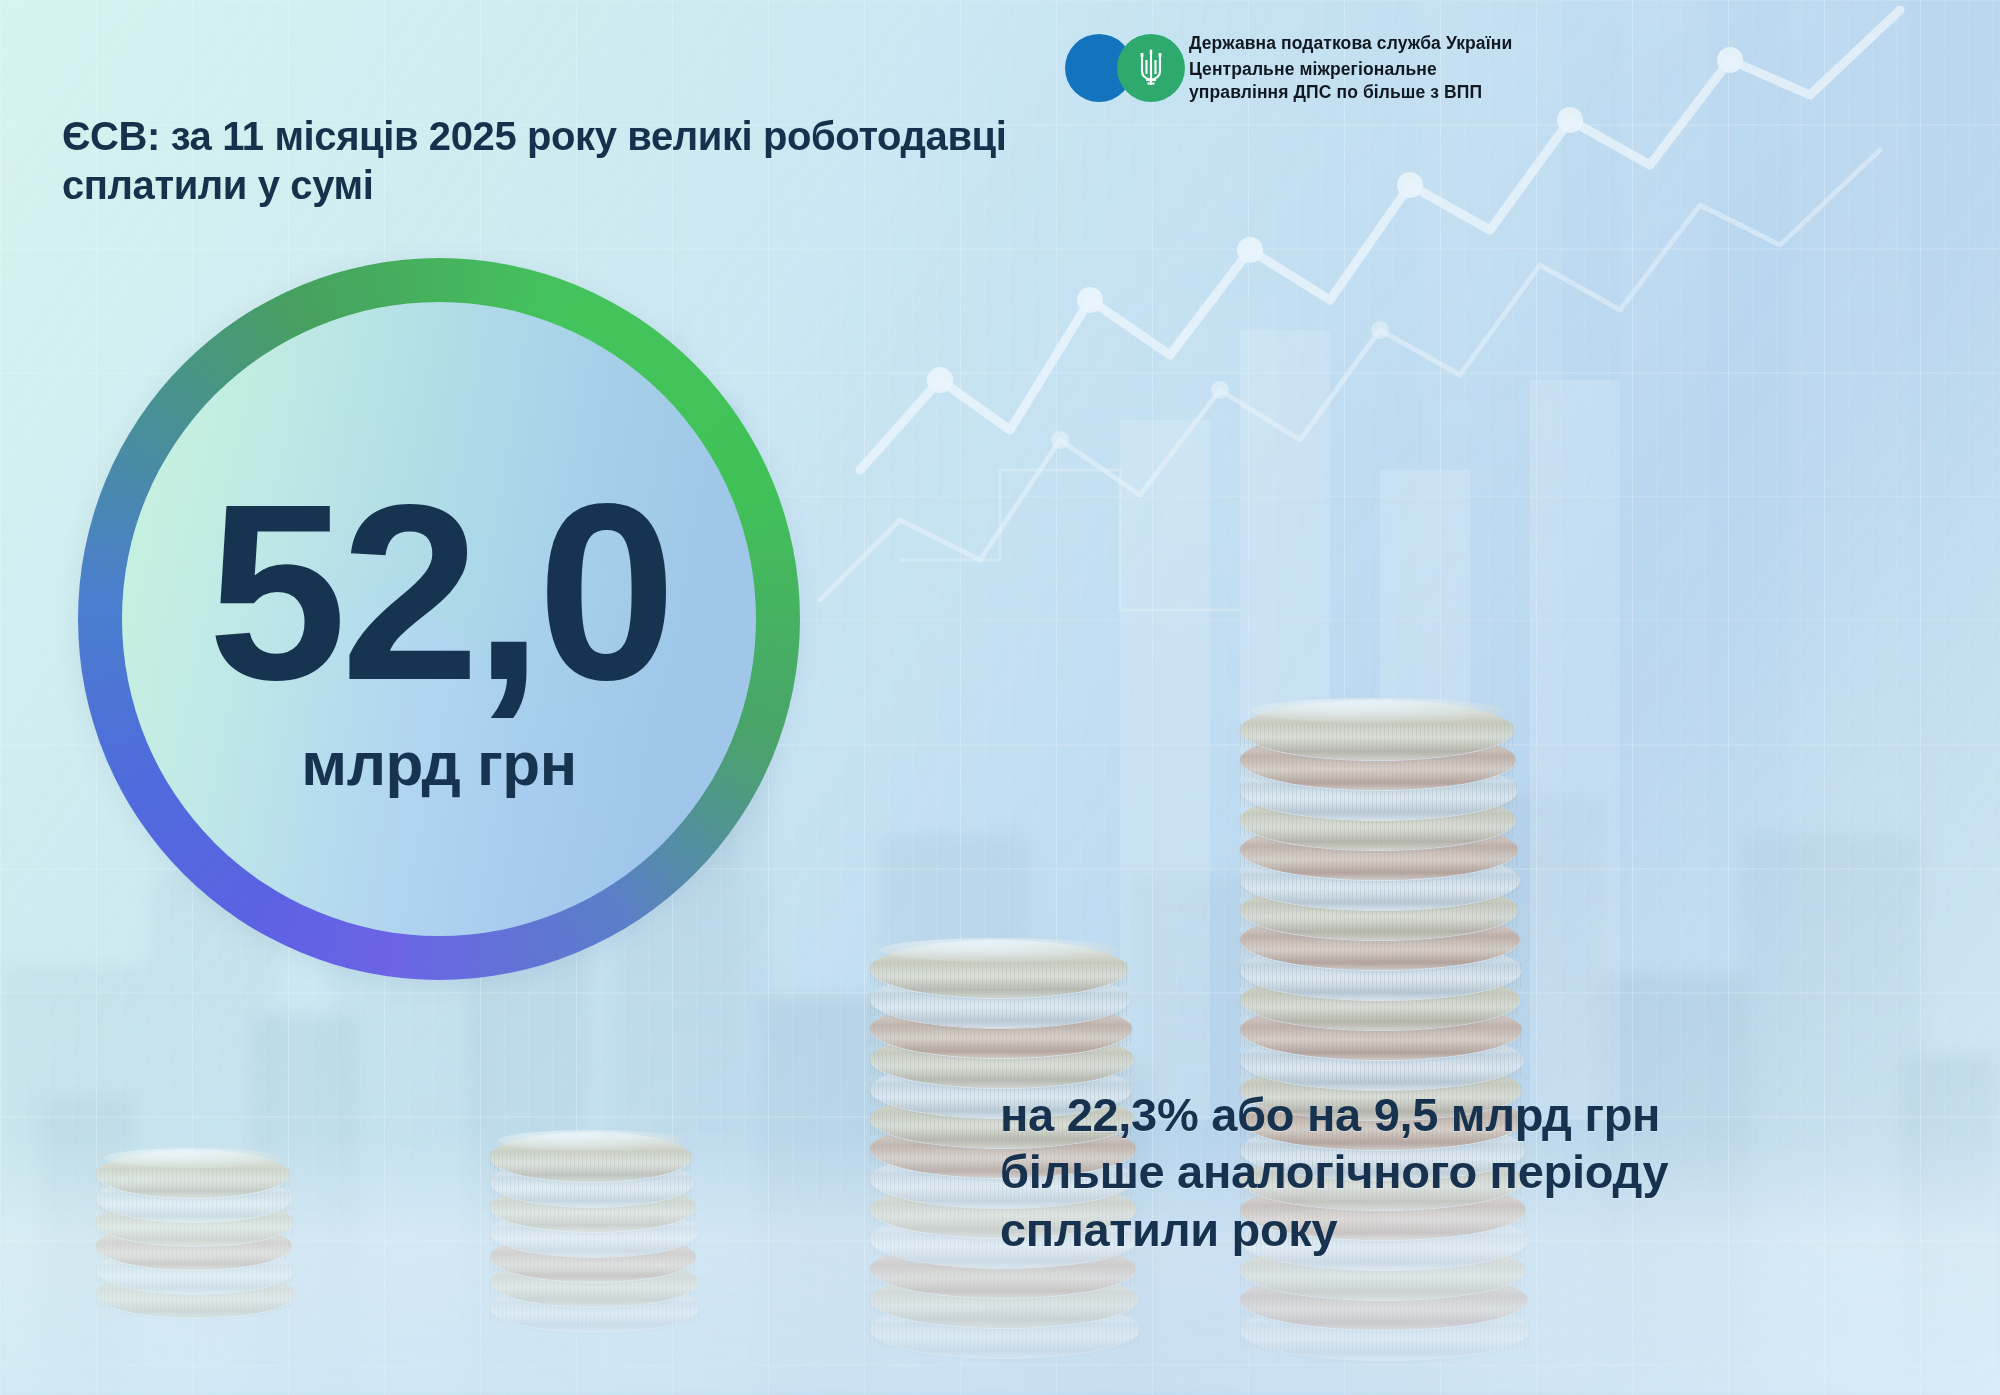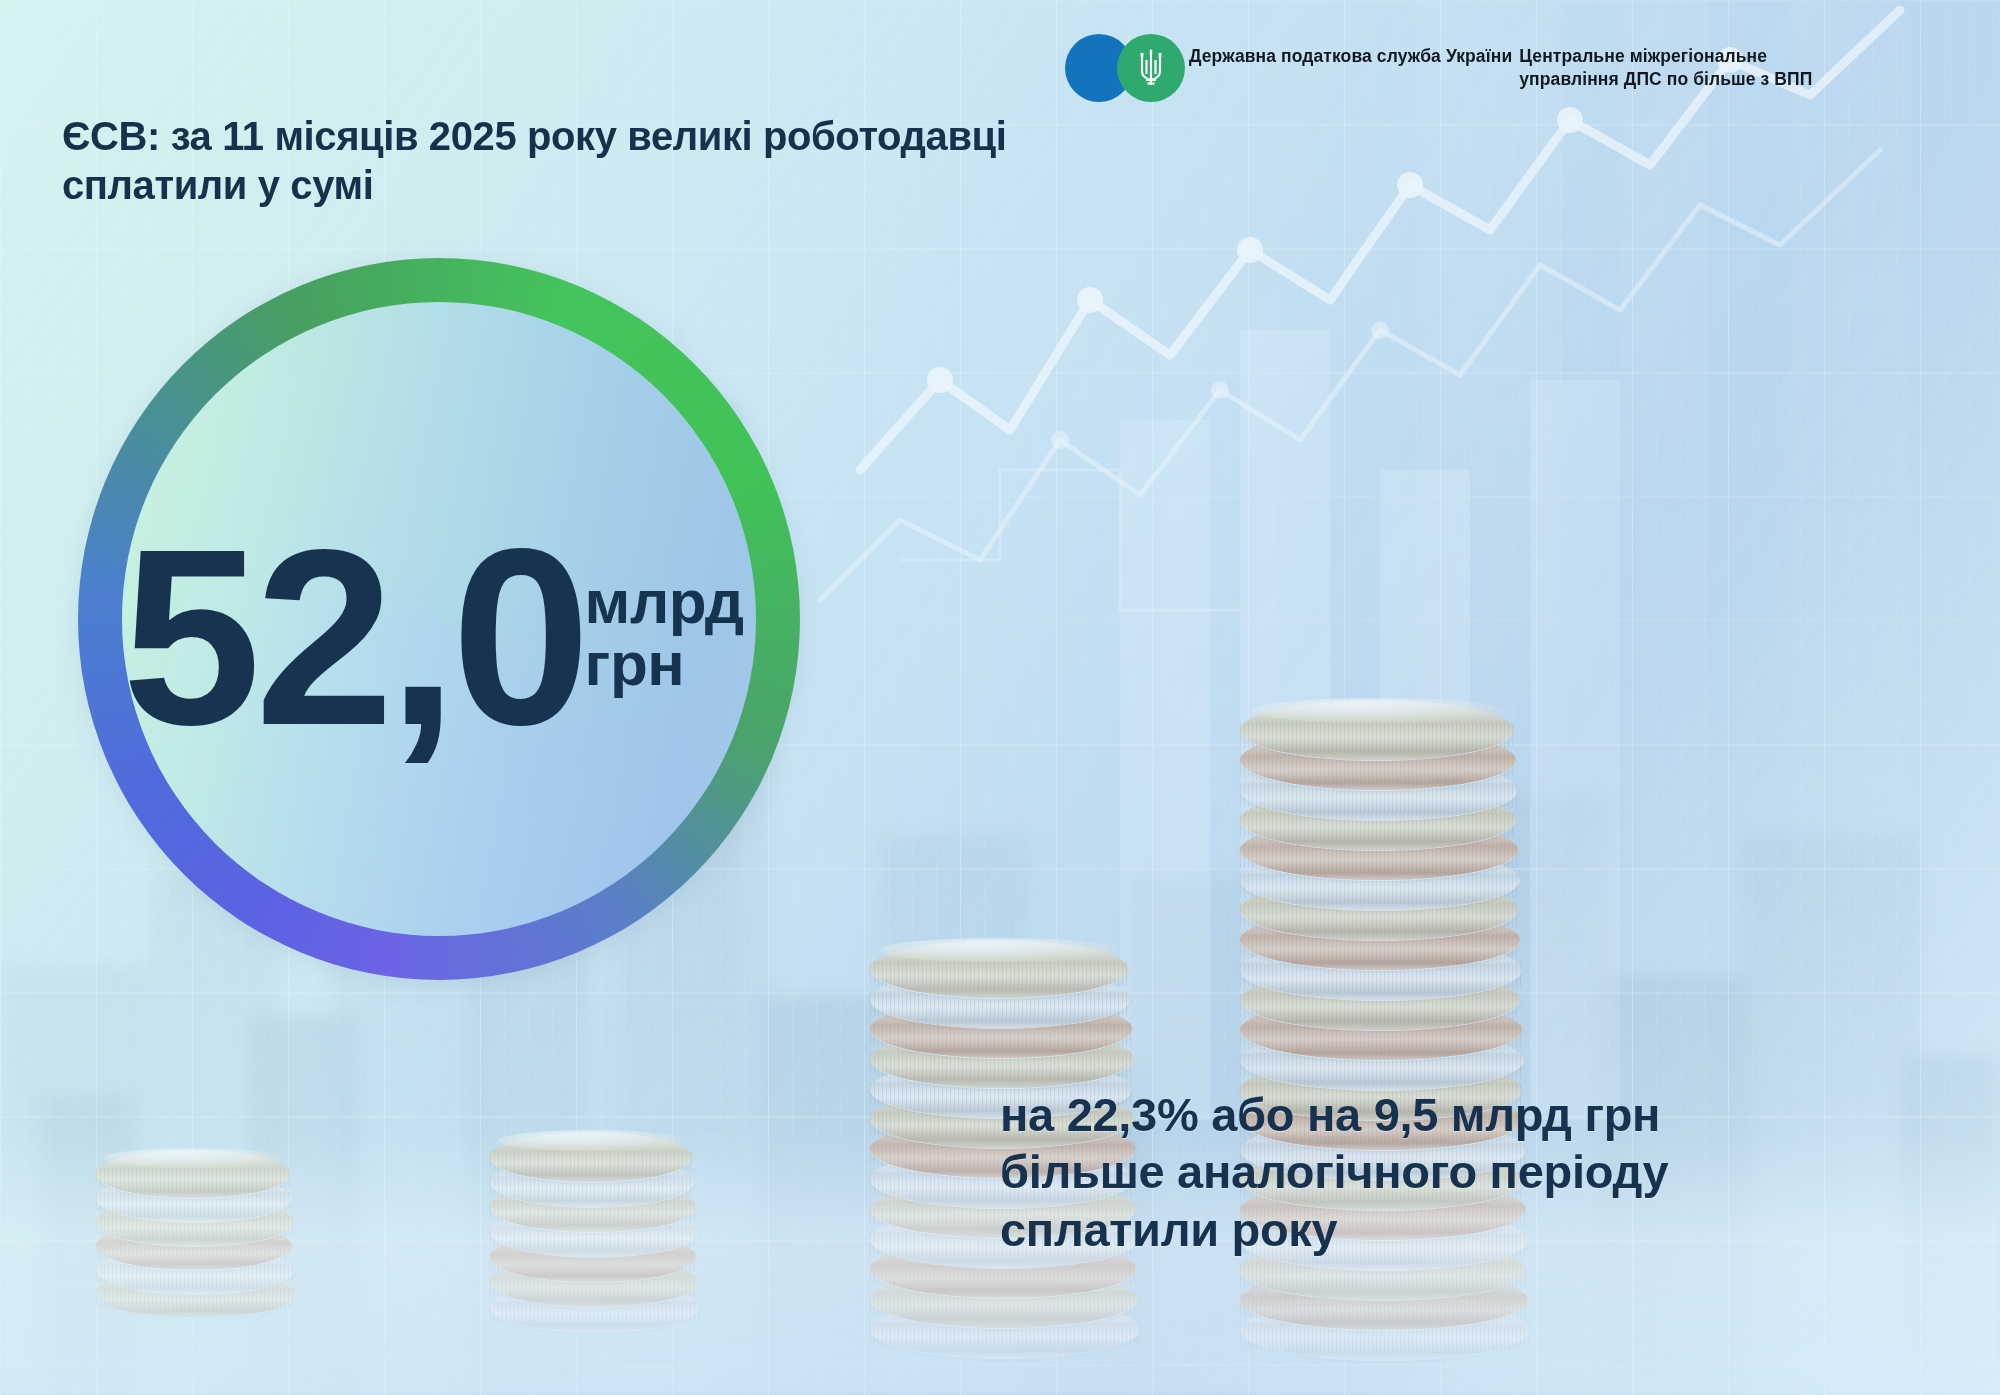--- a/index.html
+++ b/index.html
@@ -125,21 +125,21 @@
 
   
   .logo {
     position:absolute; left:1065px; top:30px;
     display:flex; align-items:center; gap:0;
   }
   .logo-marks { position:relative; width:120px; height:76px; flex:0 0 auto; }
   .logo-circle { position:absolute; top:4px; width:68px; height:68px; border-radius:50%; }
   .logo-circle.blue { left:0; background:#1374bd; }
   .logo-circle.green { left:52px; background:#2eaa6e; display:flex; align-items:center; justify-content:center; }
-  .logo-text { display:flex; gap:7px; margin-left:4px; }
+  .logo-text { display:flex; flex-direction:column; gap:7px; margin-left:4px; }
   .logo-line {
     color:#111820; font-weight:bold; font-size:17.5px; line-height:1.1; letter-spacing:.1px; white-space:nowrap;
   }
   .logo-sub { display:flex; flex-direction:column; gap:4px; }
 
   
   .headline {
     position:absolute; left:62px; top:112px; width:1420px;
     color:#15314c;
     font-weight:bold;
@@ -171,21 +171,21 @@
   .donut-hole {
     width:634px; height:634px; border-radius:50%;
     background:
       linear-gradient(100deg,
         rgba(205,246,222,.97) 0%,
         rgba(198,240,230,.96) 18%,
         rgba(186,226,238,.95) 40%,
         rgba(172,210,240,.95) 64%,
         rgba(162,199,238,.96) 86%,
         rgba(166,202,238,.96) 100%);
-    display:flex; flex-direction:row; align-items:center; justify-content:center;
+    display:flex; flex-direction:column; align-items:center; justify-content:center;
   }
   .big-number {
     color:#16344f;
     font-weight:bold;
     font-size:250px;
     line-height:.9;
     letter-spacing:-6px;
     margin-top:36px;
   }
   .unit {

